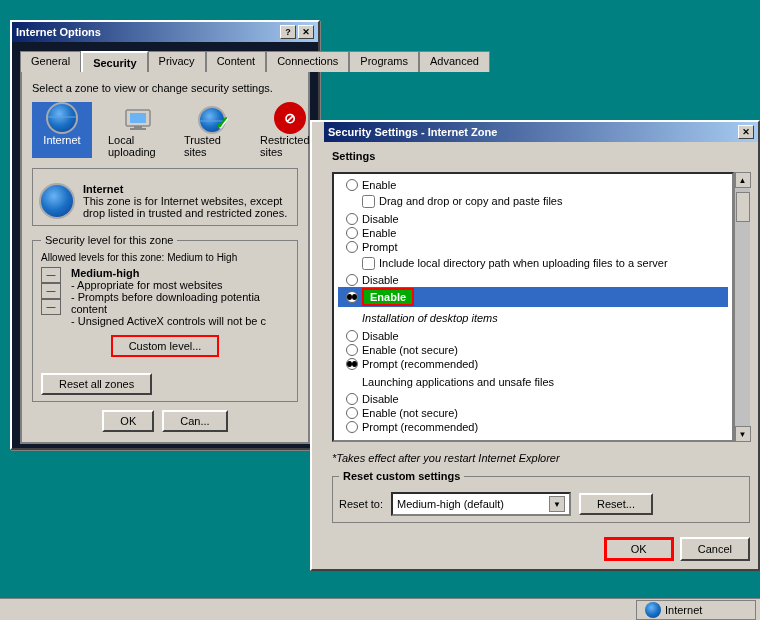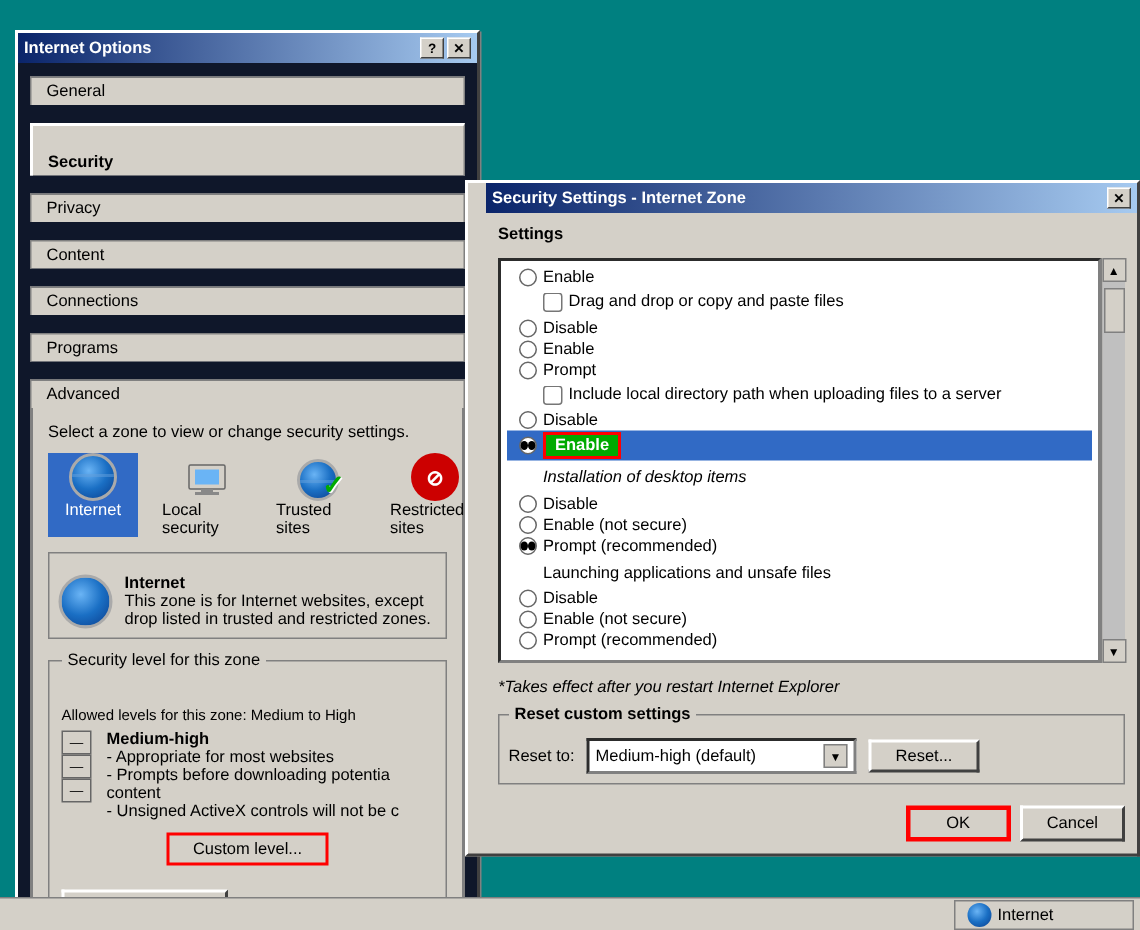--- a/index.html
+++ b/index.html
@@ -51,41 +51,40 @@
       align-items: center;
       justify-content: center;
       cursor: pointer;
       color: #000;
     }
 
     
     .tabs {
       display: flex;
       padding: 4px 4px 0 4px;
-      gap: 12px;
-      flex-direction: column;
+      gap: 0;
     }
     .tab {
       padding: 3px 10px;
       background: #d4d0c8;
       border: 1px solid #808080;
       border-bottom: none;
       cursor: pointer;
       font-size: 11px;
       position: relative;
       top: 1px;
     }
     .tab.active {
       background: #d4d0c8;
       border-top: 2px solid #fff;
       border-left: 2px solid #fff;
       border-right: 1px solid #808080;
       z-index: 2;
       font-weight: bold;
-      padding-top: 18px;
+      padding-top: 4px;
     }
 
     
     .content-area {
       border: 2px solid #808080;
       border-top: 1px solid #808080;
       margin: 0 4px 4px 4px;
       background: #d4d0c8;
       padding: 10px;
     }
@@ -439,21 +438,21 @@
 
         <div class="zone-icon-item">
           <div style="width:32px;height:32px;display:flex;align-items:center;justify-content:center;">
             <svg width="32" height="32" viewBox="0 0 32 32">
               <rect x="4" y="8" width="24" height="16" rx="1" fill="#d4d0c8" stroke="#666" stroke-width="1"></rect>
               <rect x="8" y="11" width="16" height="10" fill="#6ab4f5"></rect>
               <rect x="12" y="24" width="8" height="3" fill="#888"></rect>
               <rect x="8" y="26" width="16" height="2" fill="#888"></rect>
             </svg>
           </div>
-          <span>Local security</span>
+          <span>Local uploading</span>
         </div>
 
         <div class="zone-icon-item">
           <div style="width:32px;height:32px;display:flex;align-items:center;justify-content:center;position:relative;">
             <div class="icon-globe" style="width:28px;height:28px;position:absolute;left:0;top:4px;"></div>
             <span style="position:absolute;right:0;bottom:0;font-size:18px;color:#00aa00;font-weight:bold;text-shadow:1px 1px #fff;">✓</span>
           </div>
           <span>Trusted sites</span>
         </div>
 
@@ -472,21 +471,21 @@
           <div class="internet-globe"></div>
           <div>
             <strong>Internet</strong><br>
             <span>This zone is for Internet websites, except drop listed in trusted and restricted zones.</span>
           </div>
         </div>
       </div>
 
       <fieldset style="margin-top: 8px;">
         <legend>Security level for this zone</legend>
-        <div style="font-size:10px; margin-bottom:4px;margin-top:20px;">Allowed levels for this zone: Medium to High</div>
+        <div style="font-size:10px; margin-bottom:4px;">Allowed levels for this zone: Medium to High</div>
         <div class="slider-container">
           <div class="slider-visual">
             <div style="font-size:9px; border: 1px solid #666; padding:2px; width:20px; text-align:center;">—</div>
             <div style="font-size:9px; border: 1px solid #666; padding:2px; width:20px; text-align:center;">—</div>
             <div style="font-size:9px; border: 1px solid #666; padding:2px; width:20px; text-align:center;">—</div>
           </div>
           <div>
             <strong>Medium-high</strong><br>
             <span>- Appropriate for most websites</span><br>
             <span>- Prompts before downloading potentia content</span><br>

